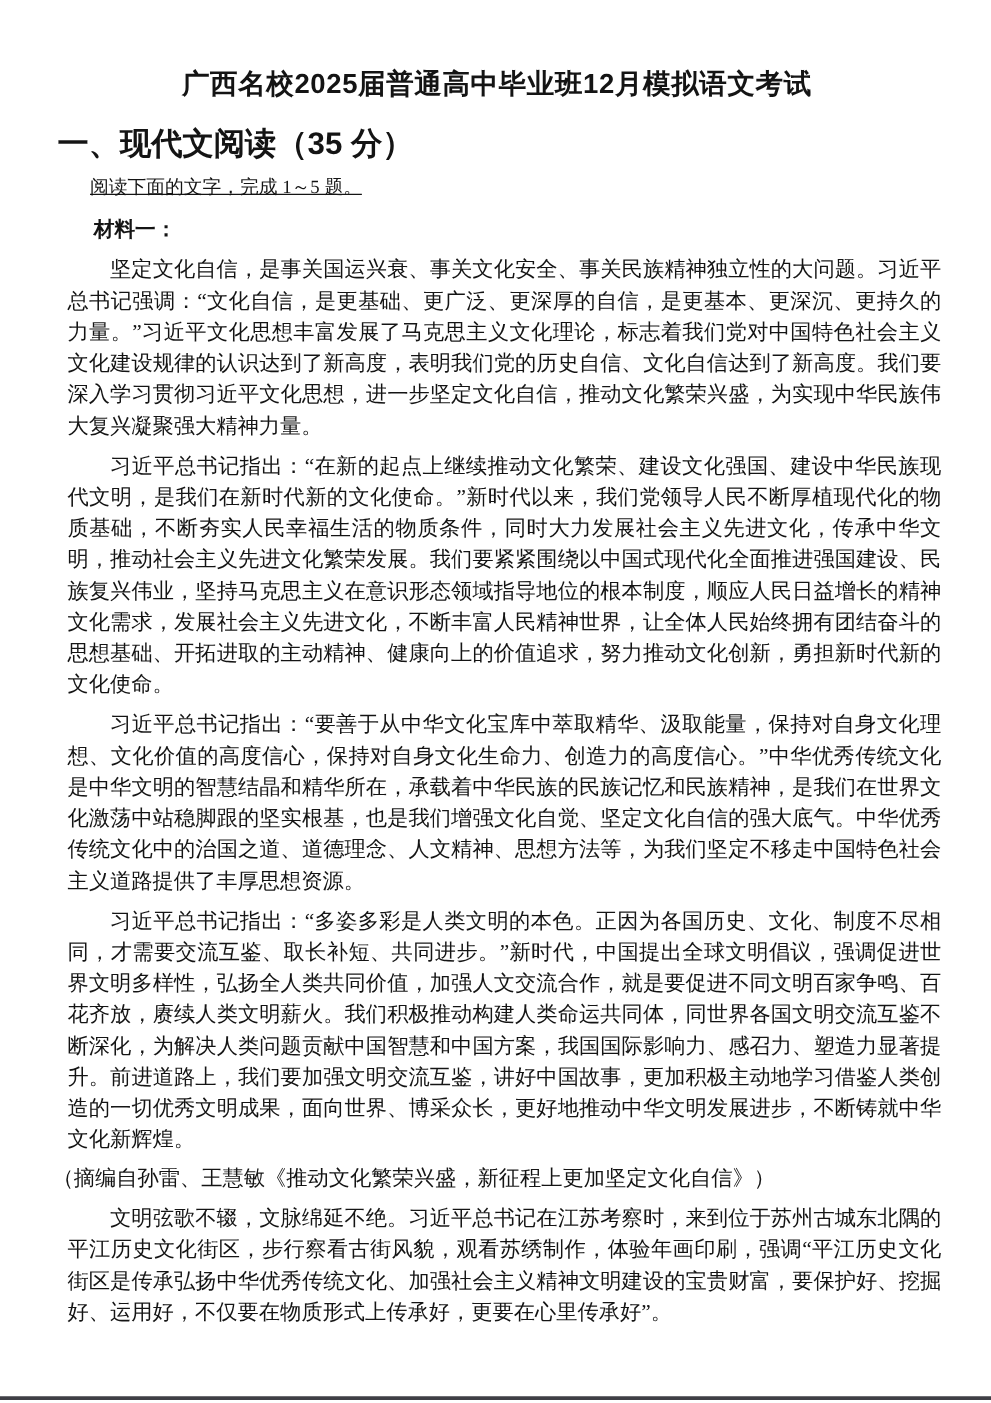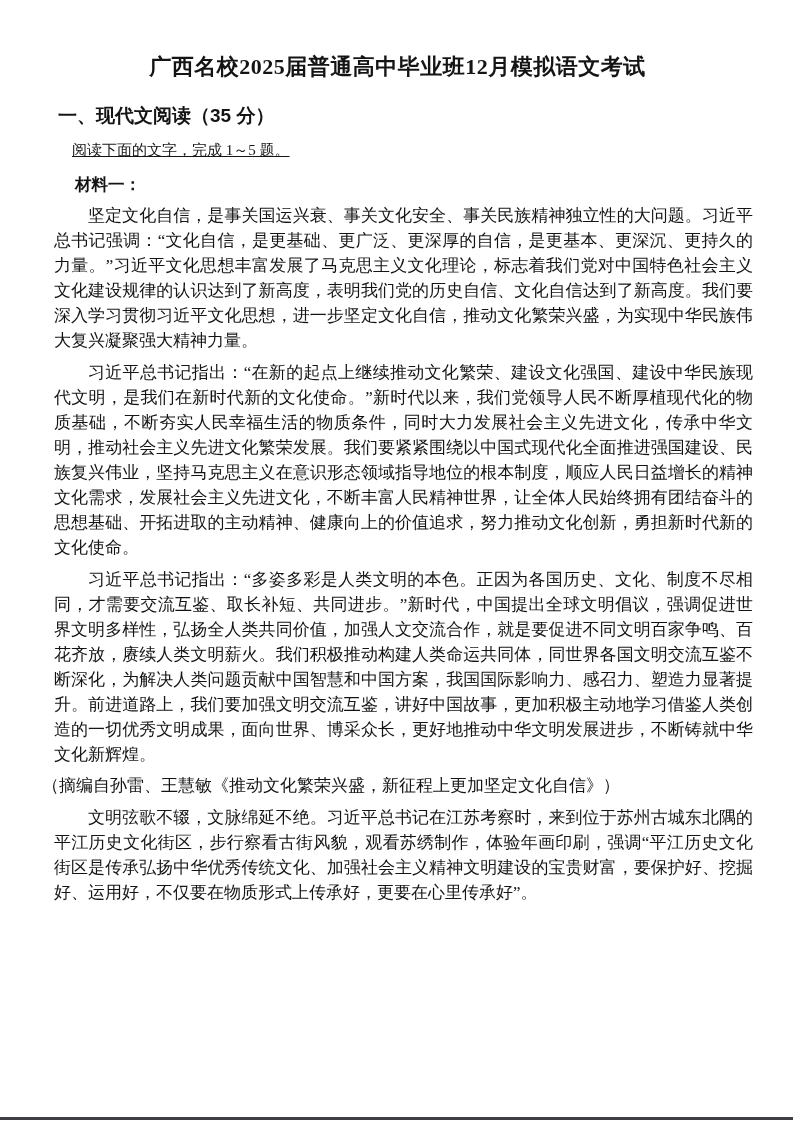--- a/index.html
+++ b/index.html
@@ -16,34 +16,34 @@
     color: #141414;
   }
   .page {
     box-sizing: border-box;
     width: 793px;
     height: 1122px;
     padding: 46px 40px 0 42px;
     position: relative;
   }
   .exam-title {
-    font-family: Liberation Serif, serif;
+    font-family: Liberation Sans, sans-serif;
     font-weight: bold;
     font-size: 22px;
     line-height: 30px;
     text-align: center;
     margin: 6px 0 0 0;
     letter-spacing: 0.5px;
   }
   .section-heading {
     font-family: "Liberation Sans", sans-serif;
     font-weight: bold;
-    font-size: 19px;
+    font-size: 25px;
     line-height: 27px;
-    margin: 20px 0 0 16px;
+    margin: 20px 0 0 4px;
   }
   .subsection-heading {
     font-family: "Liberation Sans", sans-serif;
     font-weight: bold;
     font-size: 17px;
     line-height: 24px;
     margin: 13px 0 0 0;
   }
   .instruction {
     font-size: 15px;
@@ -93,20 +93,21 @@
 
 
   <p class="instruction">阅读下面的文字，完成 1～5 题。</p>
 
   <p class="material-label">材料一：</p>
 
   <p class="body-para">坚定文化自信，是事关国运兴衰、事关文化安全、事关民族精神独立性的大问题。习近平总书记强调：“文化自信，是更基础、更广泛、更深厚的自信，是更基本、更深沉、更持久的力量。”习近平文化思想丰富发展了马克思主义文化理论，标志着我们党对中国特色社会主义文化建设规律的认识达到了新高度，表明我们党的历史自信、文化自信达到了新高度。我们要深入学习贯彻习近平文化思想，进一步坚定文化自信，推动文化繁荣兴盛，为实现中华民族伟大复兴凝聚强大精神力量。</p>
 
   <p class="body-para">习近平总书记指出：“在新的起点上继续推动文化繁荣、建设文化强国、建设中华民族现代文明，是我们在新时代新的文化使命。”新时代以来，我们党领导人民不断厚植现代化的物质基础，不断夯实人民幸福生活的物质条件，同时大力发展社会主义先进文化，传承中华文明，推动社会主义先进文化繁荣发展。我们要紧紧围绕以中国式现代化全面推进强国建设、民族复兴伟业，坚持马克思主义在意识形态领域指导地位的根本制度，顺应人民日益增长的精神文化需求，发展社会主义先进文化，不断丰富人民精神世界，让全体人民始终拥有团结奋斗的思想基础、开拓进取的主动精神、健康向上的价值追求，努力推动文化创新，勇担新时代新的文化使命。</p>
 
+  <p class="body-para">习近平总书记指出：“要善于从中华文化宝库中萃取精华、汲取能量，保持对自身文化理想、文化价值的高度信心，保持对自身文化生命力、创造力的高度信心。”中华优秀传统文化是中华文明的智慧结晶和精华所在，承载着中华民族的民族记忆和民族精神，是我们在世界文化激荡中站稳脚跟的坚实根基，也是我们增强文化自觉、坚定文化自信的强大底气。中华优秀传统文化中的治国之道、道德理念、人文精神、思想方法等，为我们坚定不移走中国特色社会主义道路提供了丰厚思想资源。</p>
 
   <p class="body-para">习近平总书记指出：“多姿多彩是人类文明的本色。正因为各国历史、文化、制度不尽相同，才需要交流互鉴、取长补短、共同进步。”新时代，中国提出全球文明倡议，强调促进世界文明多样性，弘扬全人类共同价值，加强人文交流合作，就是要促进不同文明百家争鸣、百花齐放，赓续人类文明薪火。我们积极推动构建人类命运共同体，同世界各国文明交流互鉴不断深化，为解决人类问题贡献中国智慧和中国方案，我国国际影响力、感召力、塑造力显著提升。前进道路上，我们要加强文明交流互鉴，讲好中国故事，更加积极主动地学习借鉴人类创造的一切优秀文明成果，面向世界、博采众长，更好地推动中华文明发展进步，不断铸就中华文化新辉煌。</p>
 
   <p class="attribution">（摘编自孙雷、王慧敏《推动文化繁荣兴盛，新征程上更加坚定文化自信》）</p>
 
 
   <p class="body-para">文明弦歌不辍，文脉绵延不绝。习近平总书记在江苏考察时，来到位于苏州古城东北隅的平江历史文化街区，步行察看古街风貌，观看苏绣制作，体验年画印刷，强调“平江历史文化街区是传承弘扬中华优秀传统文化、加强社会主义精神文明建设的宝贵财富，要保护好、挖掘好、运用好，不仅要在物质形式上传承好，更要在心里传承好”。</p>
 
   <div class="page-bottom-line"></div>
 

